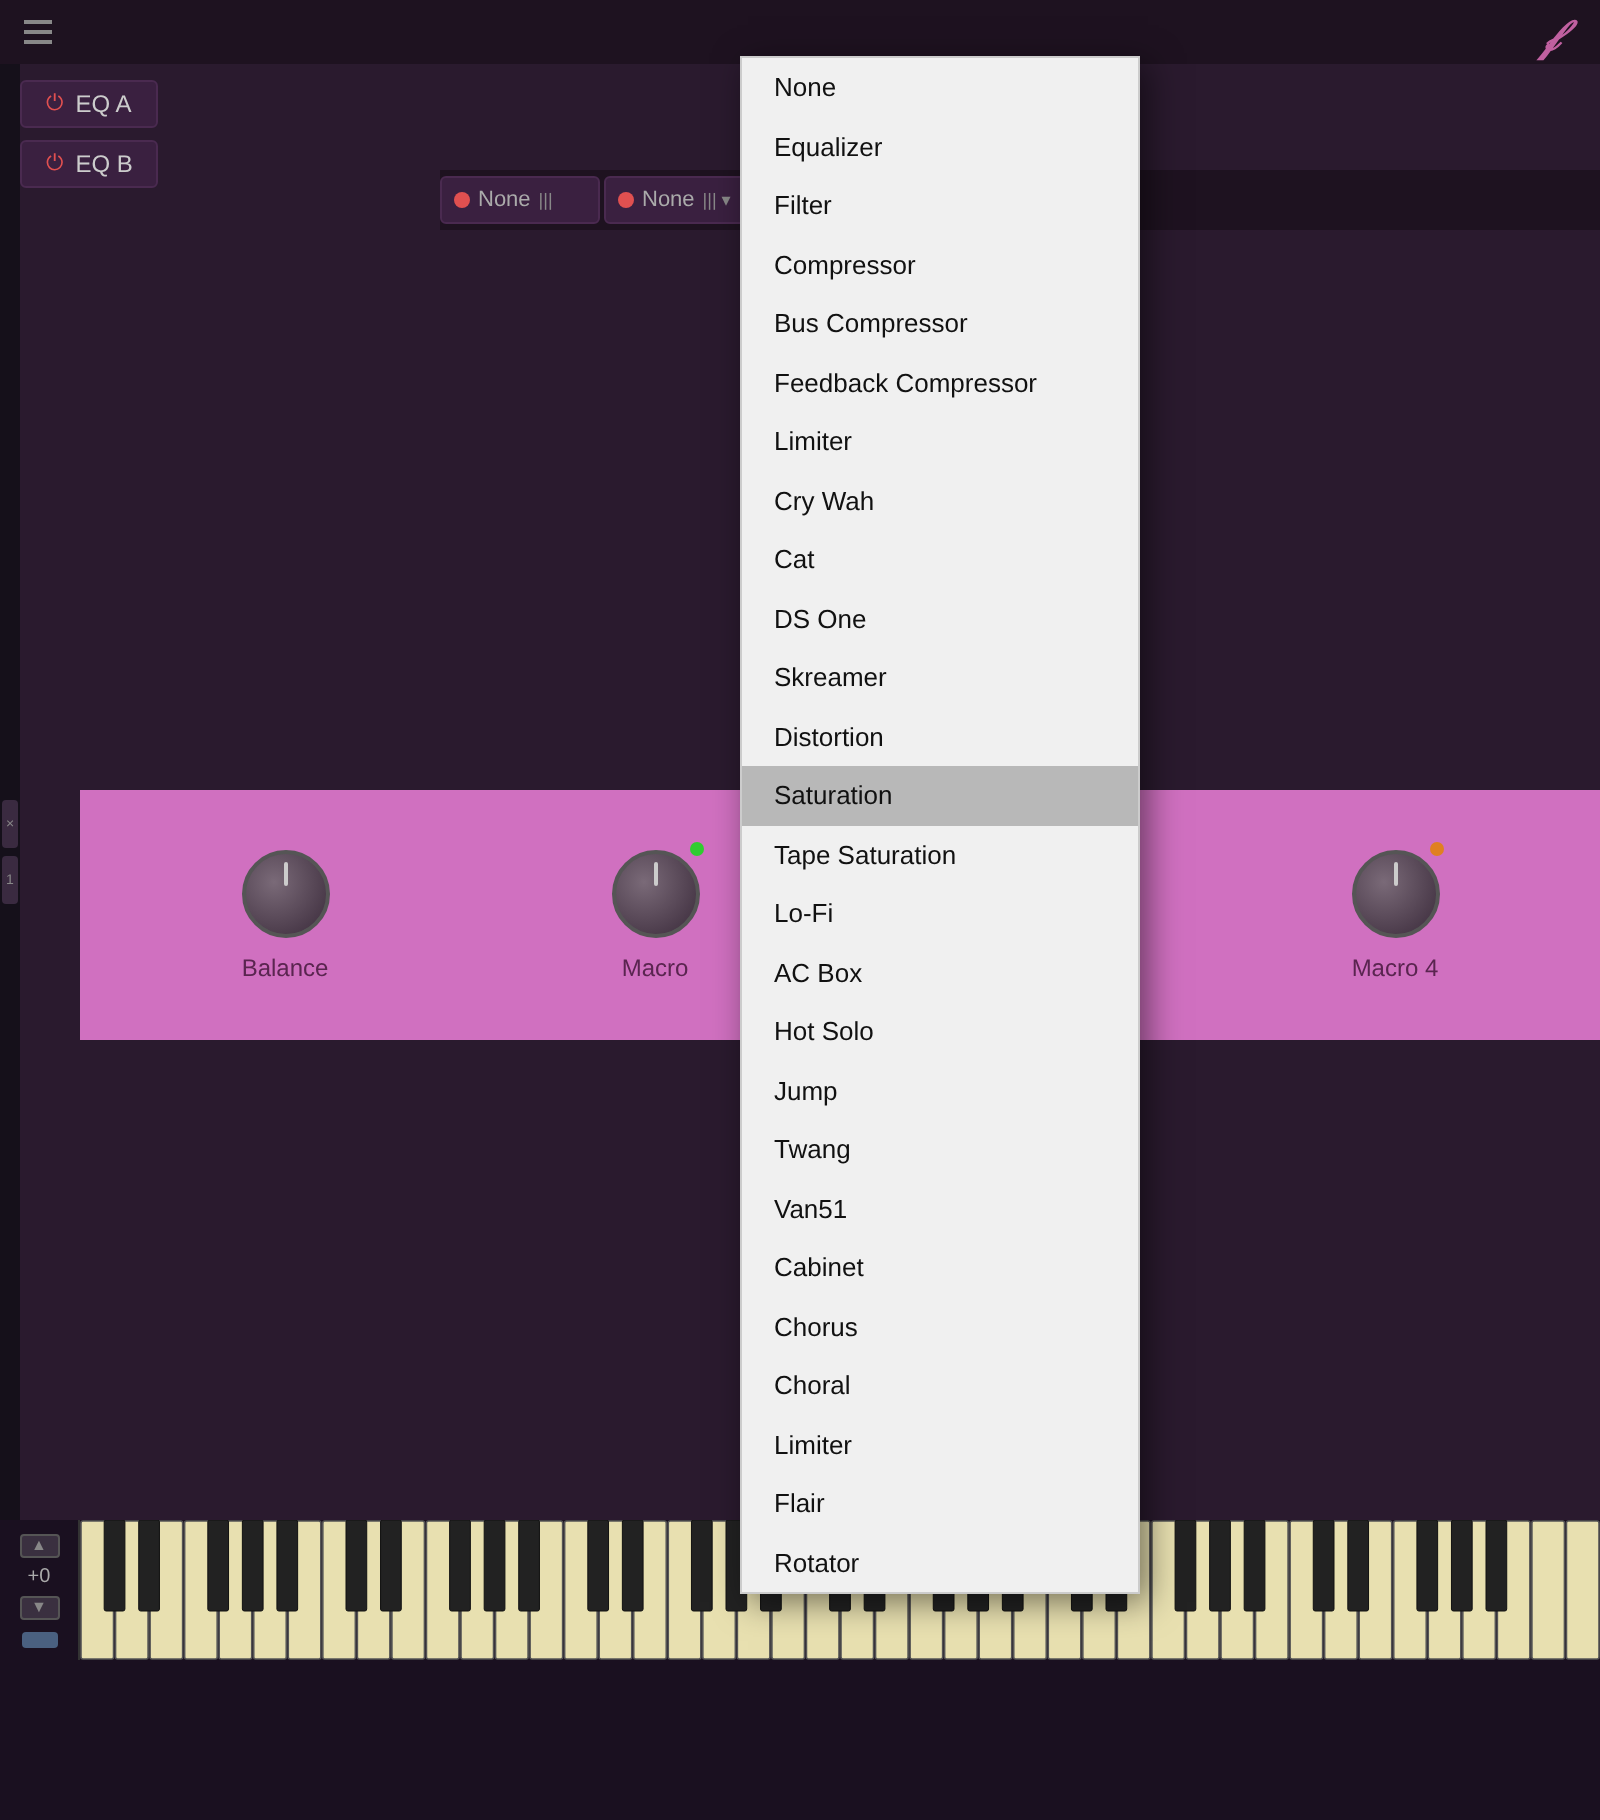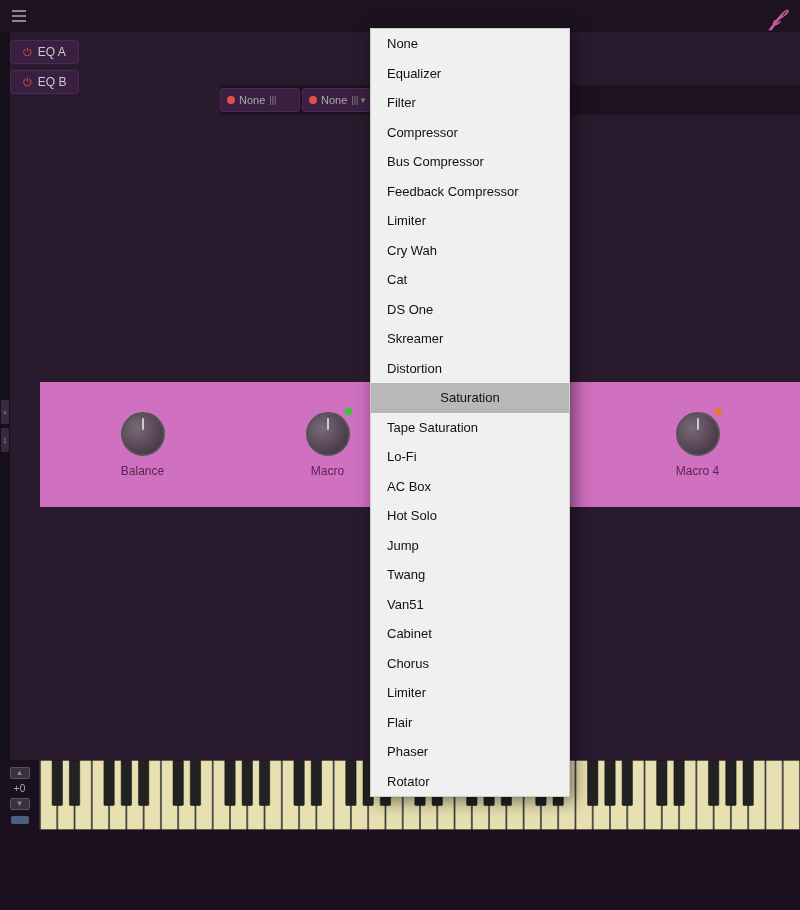--- a/index.html
+++ b/index.html
@@ -111,21 +111,21 @@
     }
 
     .effect-slot .bars {
       color: #888;
       font-size: 9px;
     }
 
     
     .macro-area {
       position: absolute;
-      top: 382px;
+      top: 395px;
       left: 40px;
       right: 0;
       height: 125px;
       background: #d070c0;
       display: flex;
       align-items: center;
       padding: 10px 20px;
       gap: 20px;
     }
 
@@ -276,21 +276,20 @@
       padding: 5px 16px;
       font-size: 13px;
       color: #111;
       cursor: pointer;
       line-height: 1.5;
       white-space: nowrap;
     }
 
     .dropdown-item.highlighted {
       background: #b8b8b8;
-      text-align: center;
     }
 
     
     .piano-svg {
       width: 100%;
       height: 100%;
     }
 
     
     .logo-area {
@@ -495,18 +494,18 @@
       <div class="dropdown-item highlighted">Saturation</div>
       <div class="dropdown-item">Tape Saturation</div>
       <div class="dropdown-item">Lo-Fi</div>
       <div class="dropdown-item">AC Box</div>
       <div class="dropdown-item">Hot Solo</div>
       <div class="dropdown-item">Jump</div>
       <div class="dropdown-item">Twang</div>
       <div class="dropdown-item">Van51</div>
       <div class="dropdown-item">Cabinet</div>
       <div class="dropdown-item">Chorus</div>
+      <div class="dropdown-item">Choral</div>
       <div class="dropdown-item">Limiter</div>
       <div class="dropdown-item">Flair</div>
-      <div class="dropdown-item">Phaser</div>
       <div class="dropdown-item">Rotator</div>
     </div>
 </div>
 
 </body></html>

